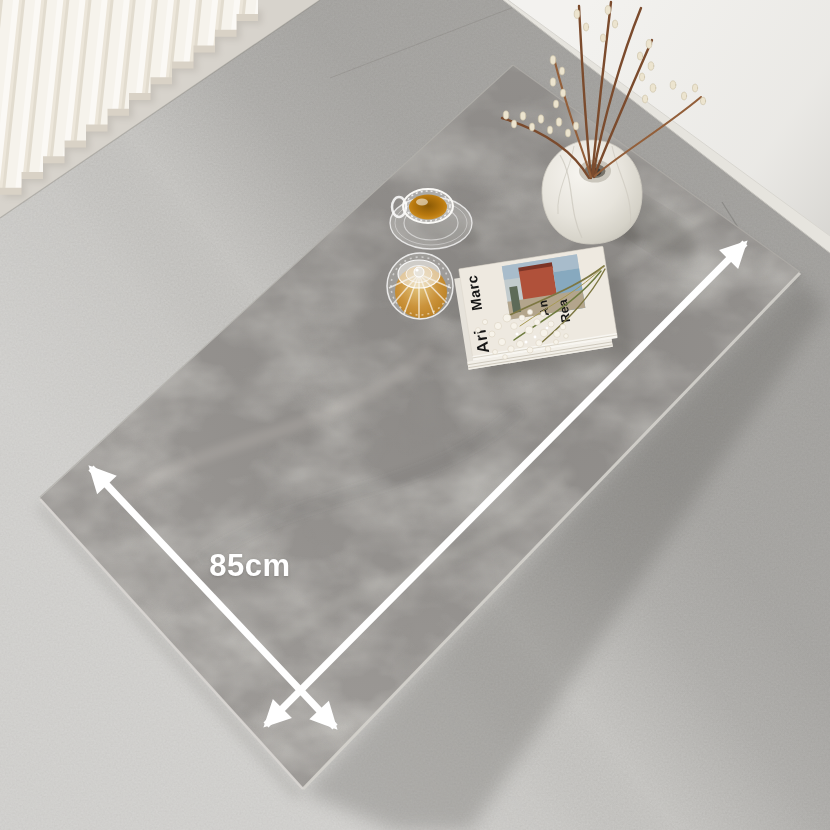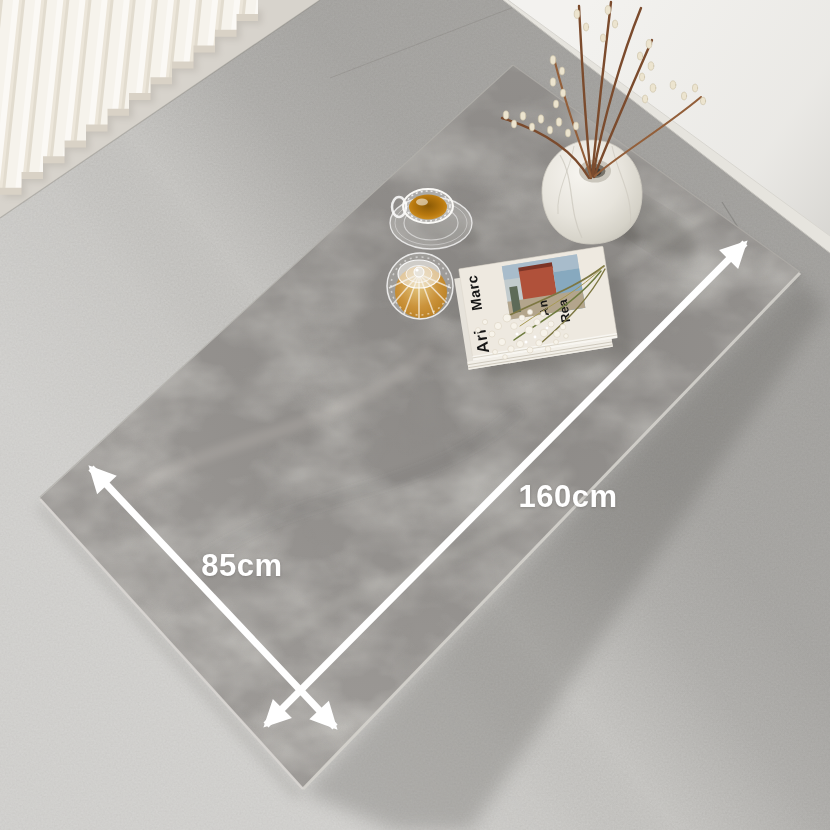--- a/index.html
+++ b/index.html
@@ -3,21 +3,21 @@
 <meta charset="utf-8">
 <style>
   html,body{margin:0;padding:0;background:#ffffff;}
   .scene{position:relative;width:830px;height:830px;overflow:hidden;
          font-family:"Liberation Sans", sans-serif;background:#c8c7c4;}
   .scene svg{position:absolute;left:0;top:0;}
   .dim-label{position:absolute;color:#ffffff;font-weight:bold;font-size:31px;
              letter-spacing:0.5px;text-align:center;
              text-shadow:0 1px 3px rgba(80,78,74,0.35);pointer-events:none;}
   #label-160{left:508px;top:479px;width:120px;}
-  #label-85{left:192px;top:548px;width:100px;}
+  #label-85{left:200px;top:548px;width:100px;}
 </style>
 </head>
 <body>
 
 <div class="scene">
 <svg width="830" height="830" viewBox="0 0 830 830">
   <defs>
     <filter id="speckle" x="0" y="0" width="100%" height="100%">
       <feTurbulence type="fractalNoise" baseFrequency="0.55" numOctaves="2" seed="4"></feTurbulence>
       <feColorMatrix type="matrix" values="0 0 0 0 0.42  0 0 0 0 0.41  0 0 0 0 0.39  0.6 0.6 0.6 0 -0.62"></feColorMatrix>
@@ -303,15 +303,14 @@
           <circle cx="547" cy="328" r="1.3"></circle>
     </g>
   </g>
 
   <g stroke-linecap="butt">
     <line x1="266" y1="725" x2="745" y2="243" stroke-width="7" marker-start="url(#ah)" marker-end="url(#ah)" stroke="#ffffff"></line>
     <line x1="91" y1="468" x2="335" y2="727" stroke-width="7" marker-start="url(#ah)" marker-end="url(#ah)" stroke="#ffffff"></line>
   </g>
 </svg>
 
-<div class="dim-label" id="label-160">160cm</div>
 <div class="dim-label" id="label-85">85cm</div>
 </div>
 
 </body></html>

